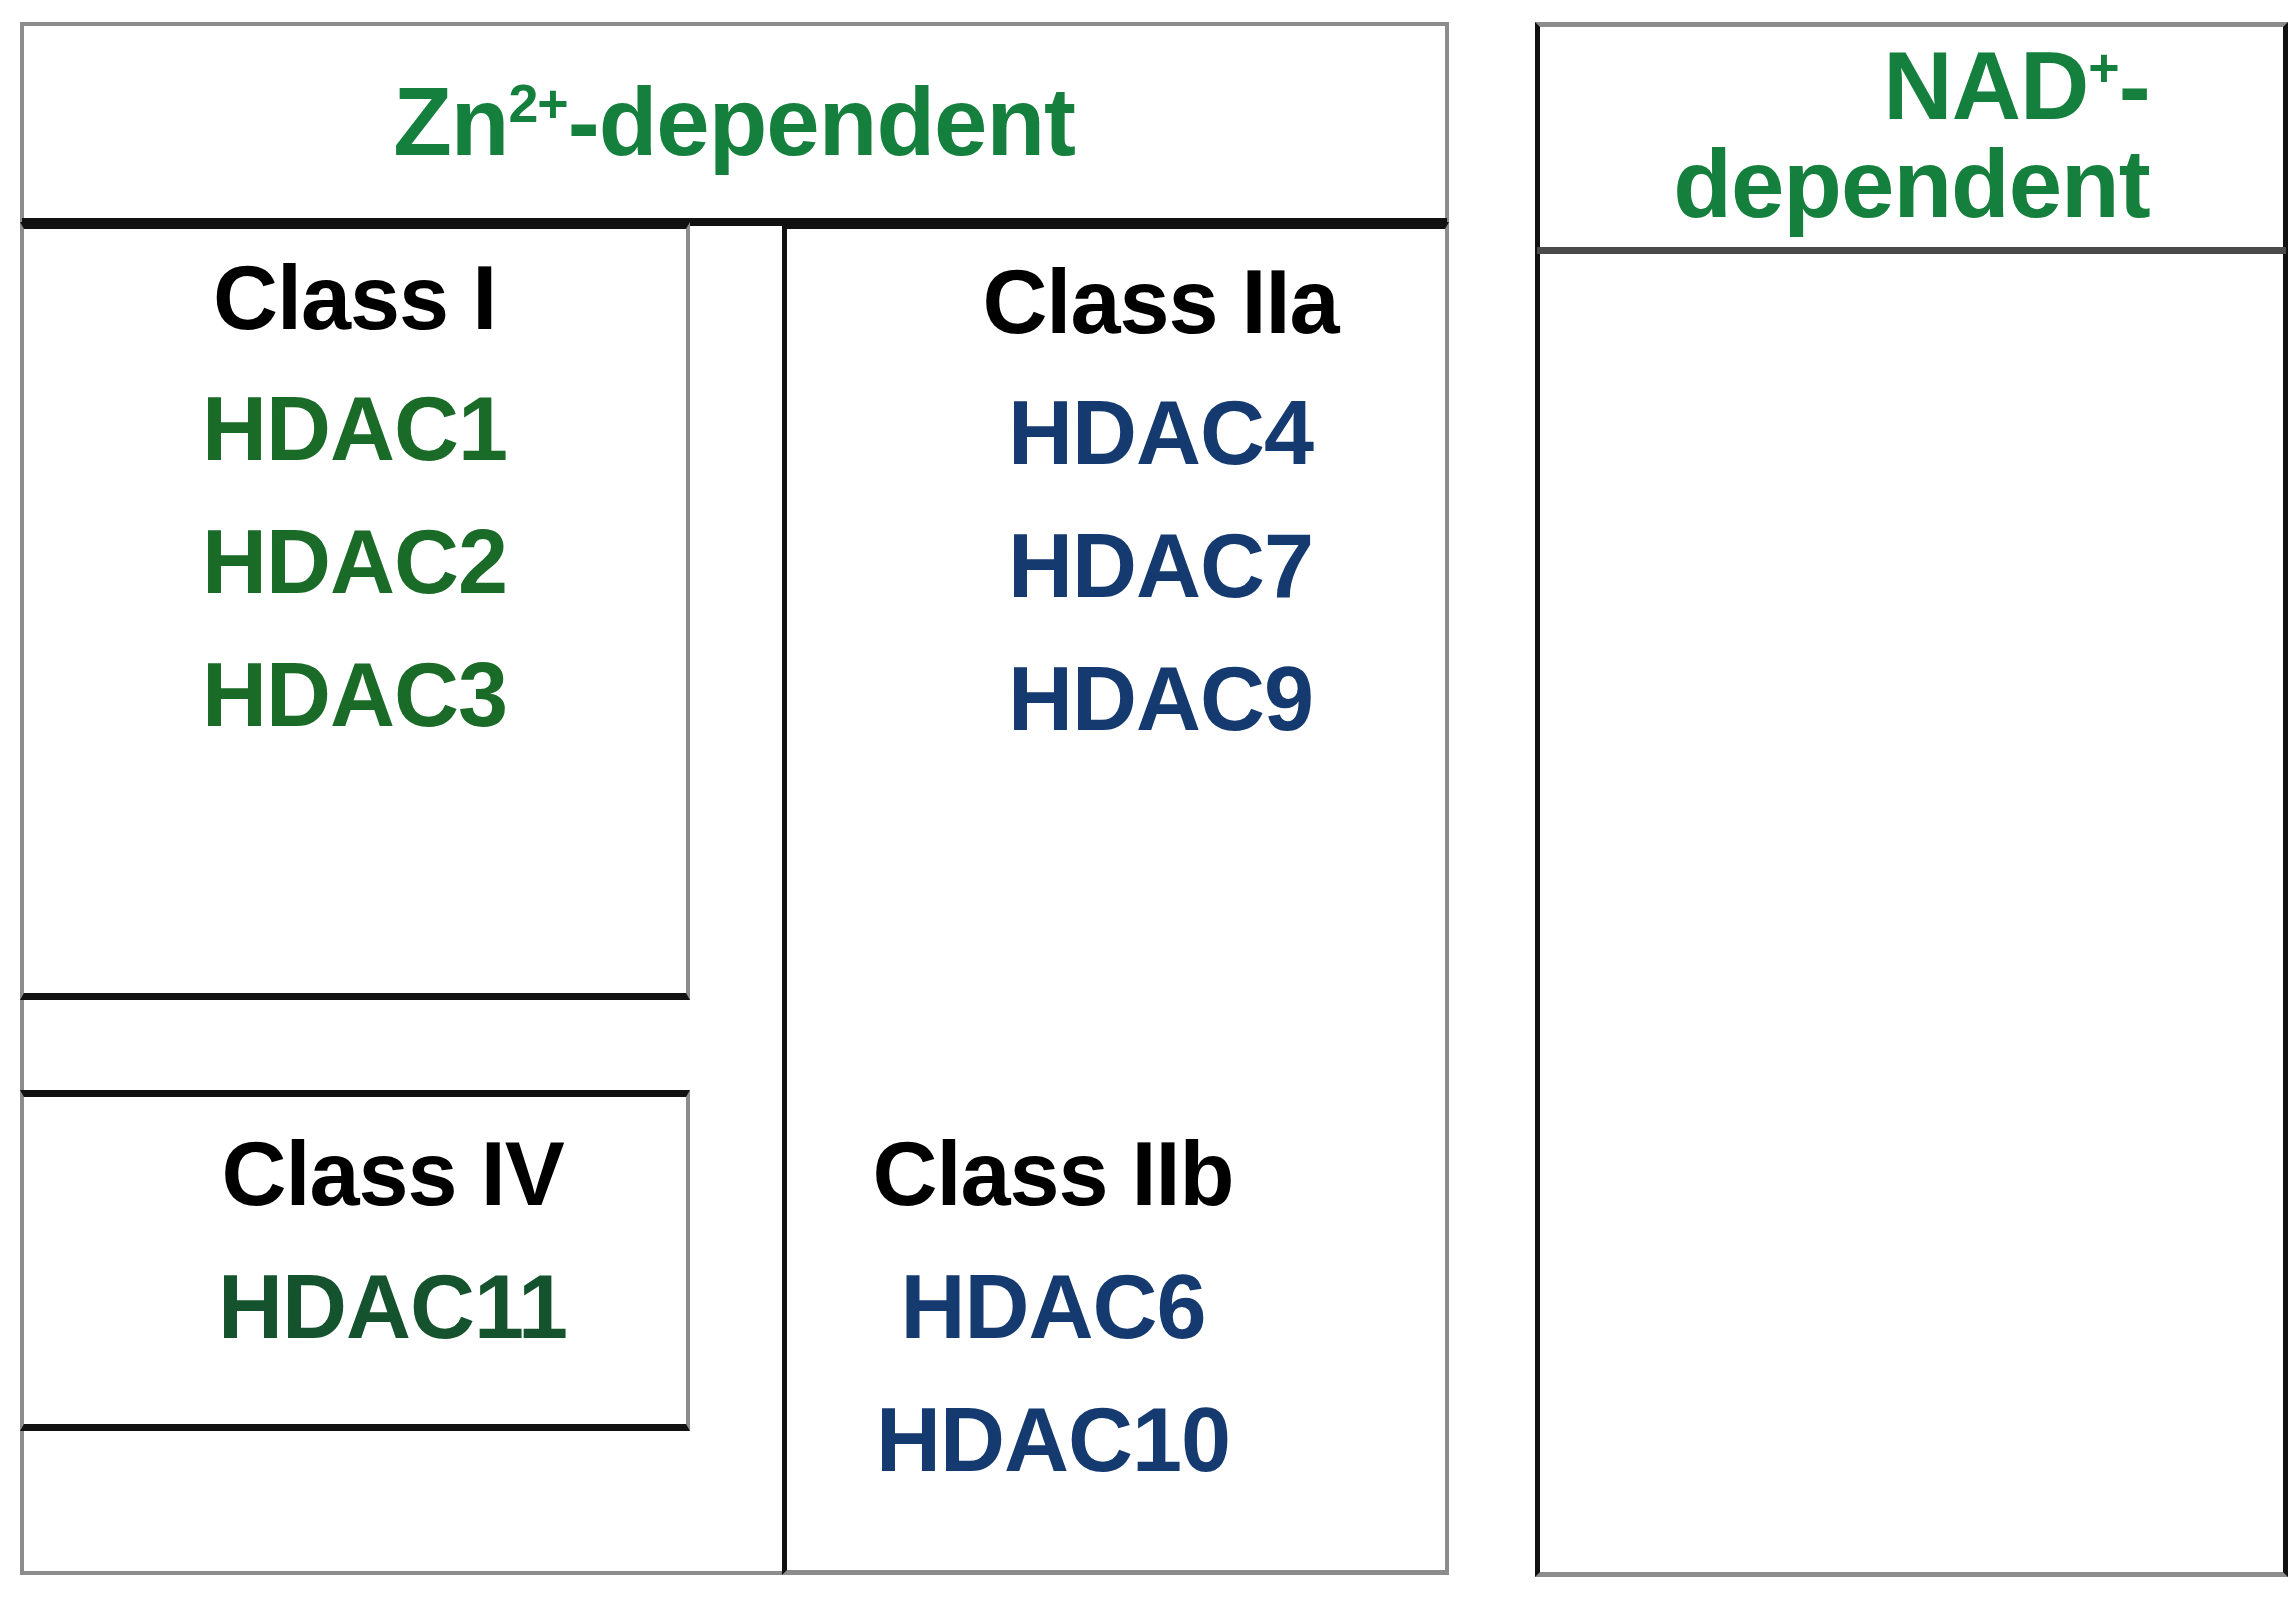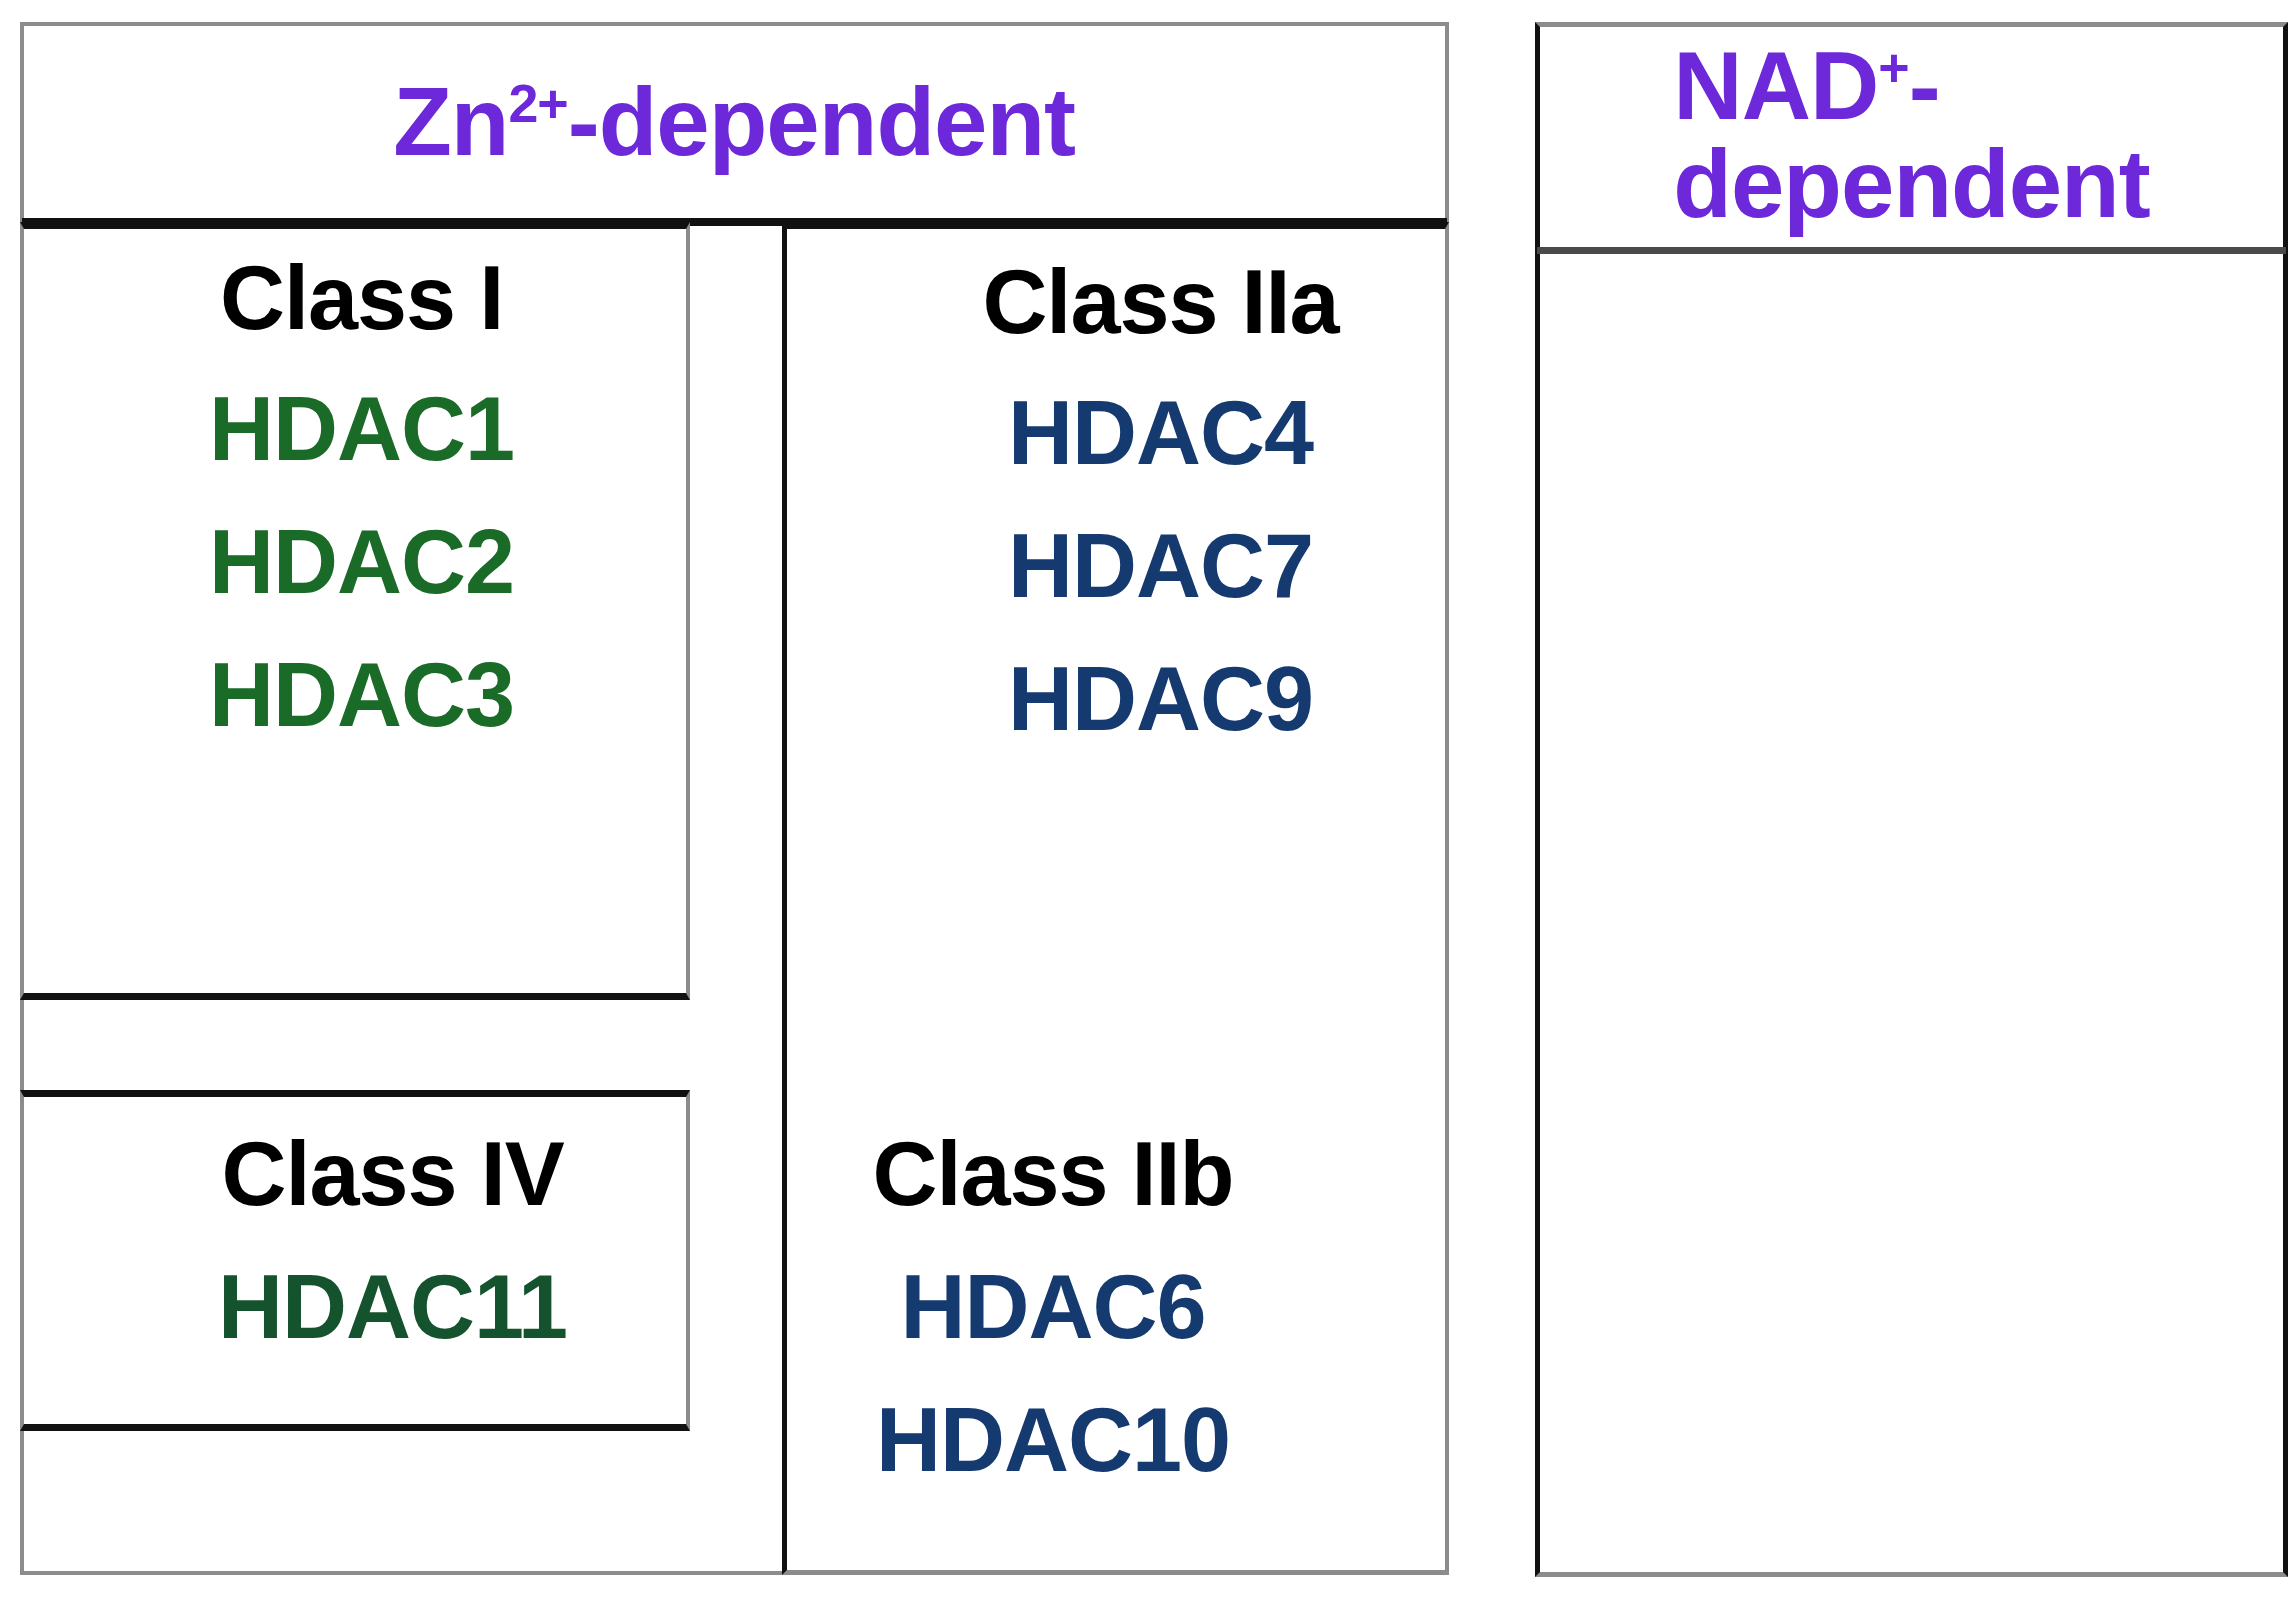--- a/index.html
+++ b/index.html
@@ -57,23 +57,23 @@
     left: 21.6px;
     top: 218px;
     width: 1425px;
     height: 7.8px;
     background: #111111;
   }
 
   .group-title {
     font-size: 96px;
     font-weight: bold;
-    color: #6d28d9;
+    color: #15803d;
     line-height: 1.02;
-    text-align: left;
+    text-align: right;
     letter-spacing: -1px;
   }
   .group-title sup {
     font-size: 0.56em;
     vertical-align: super;
     line-height: 0;
   }
 
   
   #class-i-box {
@@ -161,21 +161,20 @@
   .enzyme.purple { color: #8b36b5; }
   .enzyme.gold   { color: #14532d; }
 
   
   #class-i-stack {
     position: absolute;
     left: 19.6px;
     top: 253px;
     width: 670px;
     text-align: center;
-    padding-left: 7px;
   }
   #class-i-stack .class-label { margin-bottom: 41px; }
   #class-i-stack .enzyme { margin-bottom: 43px; }
 
   #class-iv-stack {
     position: absolute;
     left: 19.6px;
     top: 1129px;
     width: 746px;
     text-align: center;

